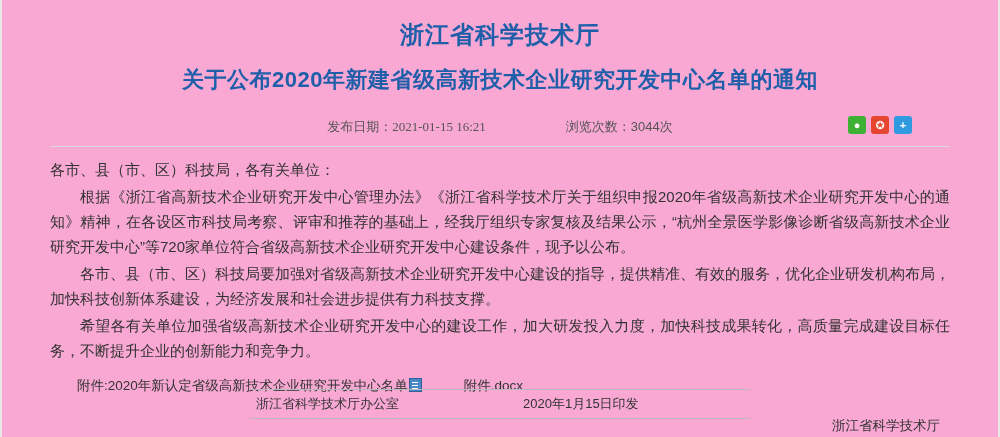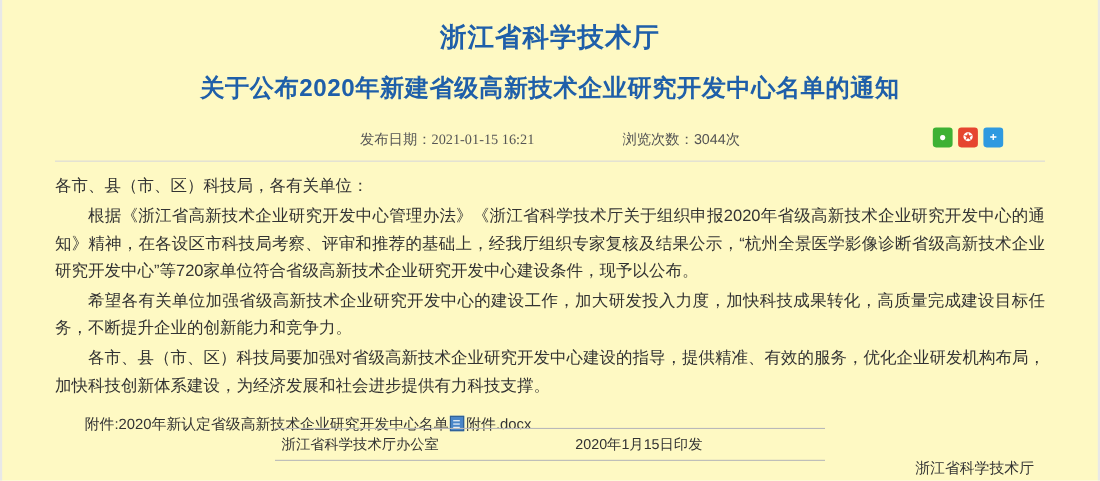--- a/index.html
+++ b/index.html
@@ -11,21 +11,21 @@
     height: 437px;
     background: #ffffff;
     font-family: "Liberation Sans", sans-serif;
     color: #333333;
     overflow: hidden;
   }
   .page {
     position: relative;
     width: 1000px;
     height: 437px;
-    background: #fef9c3;
+    background: #f9a8d4;
     box-sizing: border-box;
   }
   
   .edge {
     position: absolute;
     top: 0;
     width: 2px;
     height: 437px;
     background: #e8e8e8;
   }
@@ -120,20 +120,21 @@
   }
   .attach-line {
     margin-top: 10px;
     text-indent: 2em;
     font-size: 13.5px;
     line-height: 25px;
   }
   .attach-link {
     color: #333333;
     text-decoration: none;
+    padding-left: 40px;
   }
   .doc-icon {
     display: inline-block;
     width: 11px;
     height: 12px;
     background: #4a86c8;
     border: 1px solid #2f5f94;
     vertical-align: -2px;
     margin: 0 2px 0 1px;
     position: relative;
@@ -203,22 +204,22 @@
         <span class="share-icon share-weibo">✪</span>
         <span class="share-icon share-more">+</span>
       </span>
     </div>
 
     <div class="divider"></div>
 
     <div class="body-text">
       <p>各市、县（市、区）科技局，各有关单位：</p>
       <p class="indent">根据《浙江省高新技术企业研究开发中心管理办法》《浙江省科学技术厅关于组织申报2020年省级高新技术企业研究开发中心的通知》精神，在各设区市科技局考察、评审和推荐的基础上，经我厅组织专家复核及结果公示，“杭州全景医学影像诊断省级高新技术企业研究开发中心”等720家单位符合省级高新技术企业研究开发中心建设条件，现予以公布。</p>
+      <p class="indent">各市、县（市、区）科技局要加强对省级高新技术企业研究开发中心建设的指导，提供精准、有效的服务，优化企业研发机构布局，加快科技创新体系建设，为经济发展和社会进步提供有力科技支撑。</p>
       <p class="indent">希望各有关单位加强省级高新技术企业研究开发中心的建设工作，加大研发投入力度，加快科技成果转化，高质量完成建设目标任务，不断提升企业的创新能力和竞争力。</p>
-      <p class="indent">各市、县（市、区）科技局要加强对省级高新技术企业研究开发中心建设的指导，提供精准、有效的服务，优化企业研发机构布局，加快科技创新体系建设，为经济发展和社会进步提供有力科技支撑。</p>
     </div>
 
     <div class="attach-line">
       <span>附件:2020年新认定省级高新技术企业研究开发中心名单</span><span class="doc-icon"></span><a class="attach-link" href="#">附件.docx</a>
     </div>
 
     <div class="signature">
       <div>浙江省科学技术厅</div>
 
     </div>

